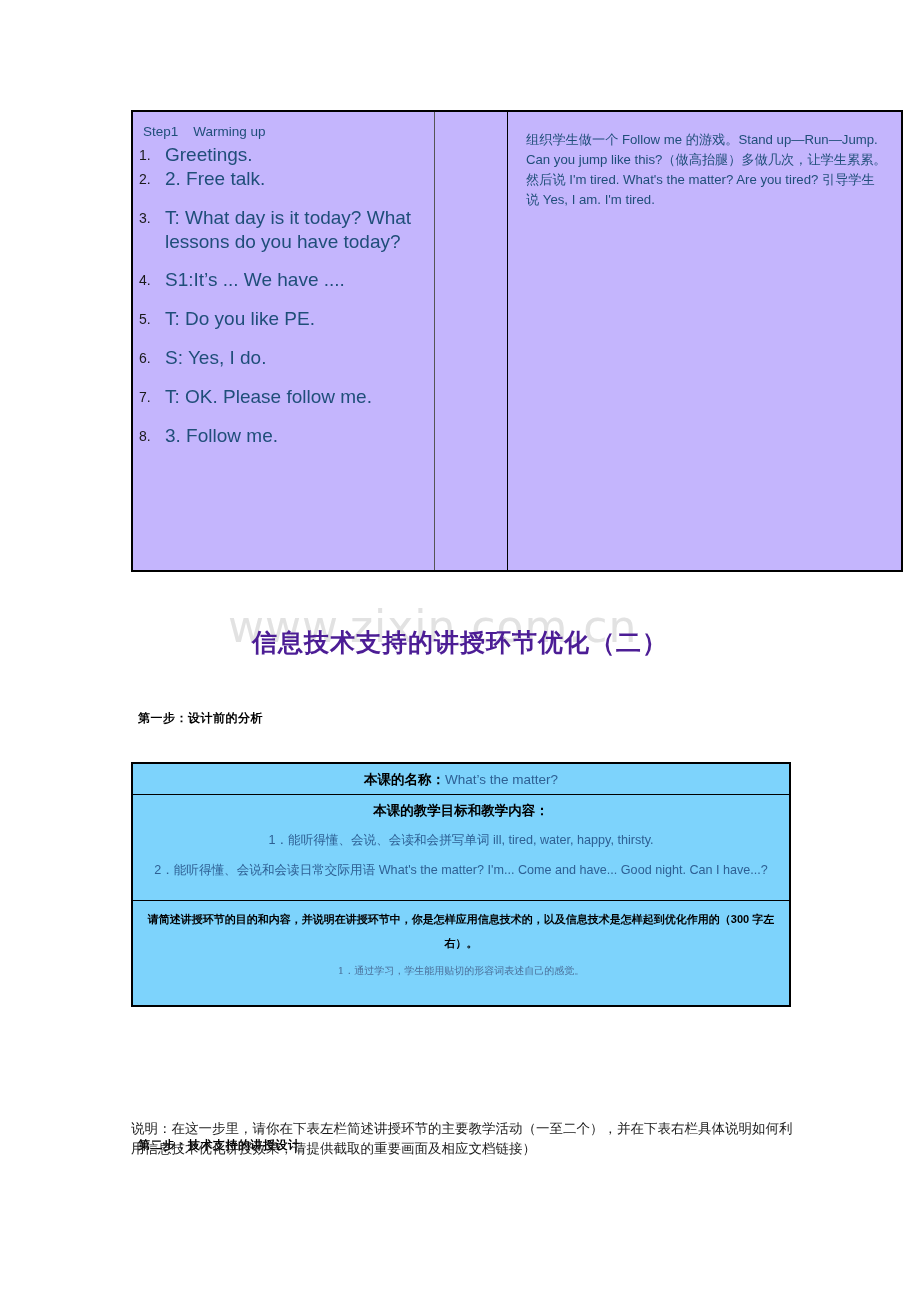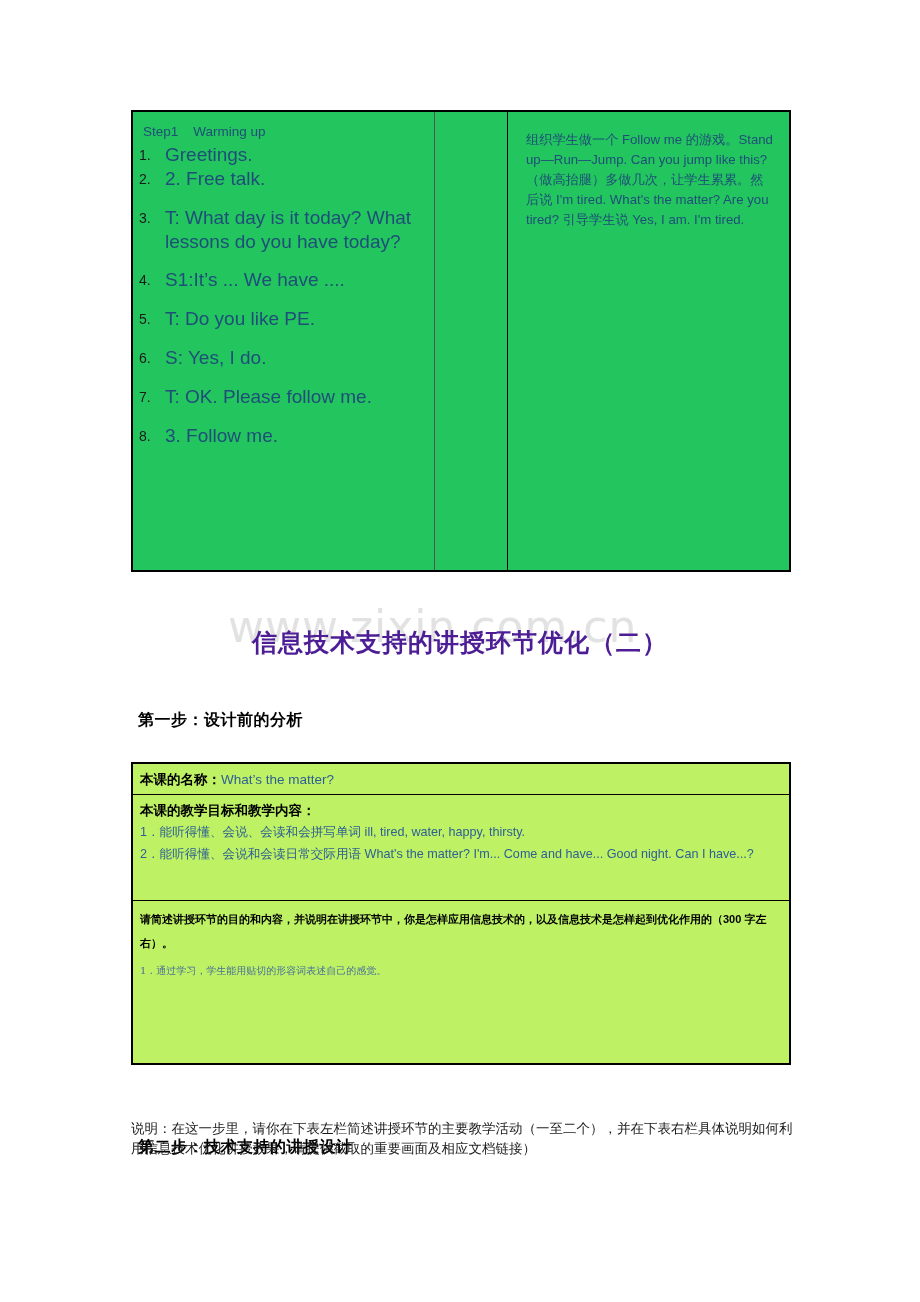--- a/index.html
+++ b/index.html
@@ -20,24 +20,24 @@
     left: 0; top: 0;
     width: 920px;
     height: 1302px;
   }
 
   
   .top-table {
     position: absolute;
     left: 131px;
     top: 110px;
-    width: 660px;
+    width: 772px;
     height: 462px;
     border: 2px solid #000000;
-    background: #22c55e;
+    background: #c4b5fd;
     display: flex;
   }
   .tt-col-a {
     width: 302px;
     border-right: 1px solid #555555;
     padding: 8px 6px 0 6px;
   }
   .tt-col-b {
     width: 73px;
     border-right: 1px solid #000000;
@@ -115,37 +115,38 @@
     font-weight: bold;
     color: #4c1d95;
     letter-spacing: 1px;
     z-index: 2;
   }
 
   
   .sec-head {
     position: absolute;
     left: 138px;
-    font-size: 16px;
+    font-size: 12px;
     font-weight: bold;
     color: #000000;
     letter-spacing: 0.5px;
   }
   #sec-head-1 { top: 710px; }
   #sec-head-2 { top: 1137px; }
 
   
   .analysis-box {
     position: absolute;
     left: 131px;
     top: 762px;
     width: 660px;
-    height: 303px;
+    height: 245px;
     border: 2px solid #000000;
-    background: #bef264;
+    background: #7dd3fc;
+    text-align: center;
   }
   .ab-row {
     border-bottom: 1.5px solid #000000;
     padding: 5px 7px 4px 7px;
   }
   .ab-row:last-child { border-bottom: none; }
   .ab-label {
     font-size: 13.5px;
     font-weight: bold;
     color: #000000;
@@ -153,21 +154,21 @@
   }
   .ab-label .inline-val {
     font-weight: normal;
     color: #2e6094;
     font-size: 13.5px;
   }
   .ab-body {
     font-size: 12.6px;
     color: #2e6094;
     line-height: 22px;
-    margin: 0;
+    margin: 8px;
   }
   .ab-body-serif {
     font-family: "DejaVu Serif", "Liberation Serif", serif;
     font-size: 10px;
     color: #4a6f99;
     line-height: 25px;
     margin: 0;
   }
   #ab-row-1 { height: 31px; }
   #ab-row-2 { height: 106px; }

